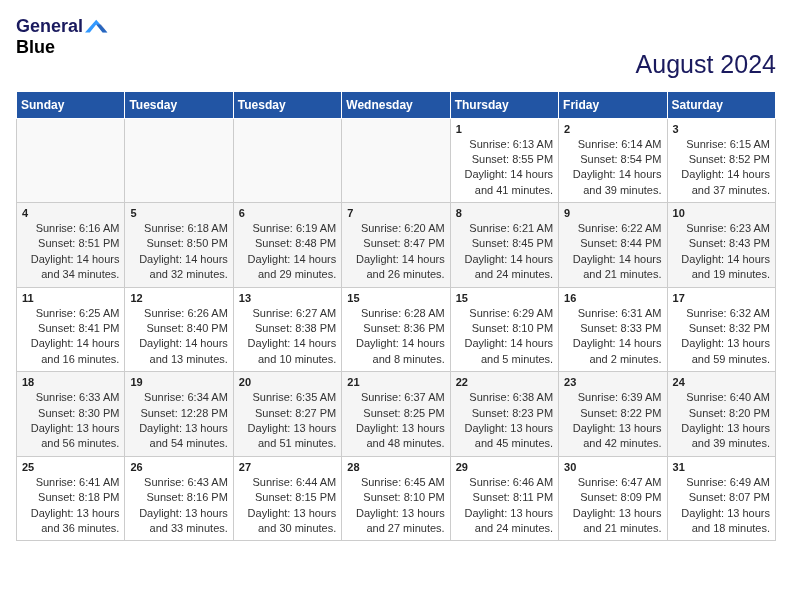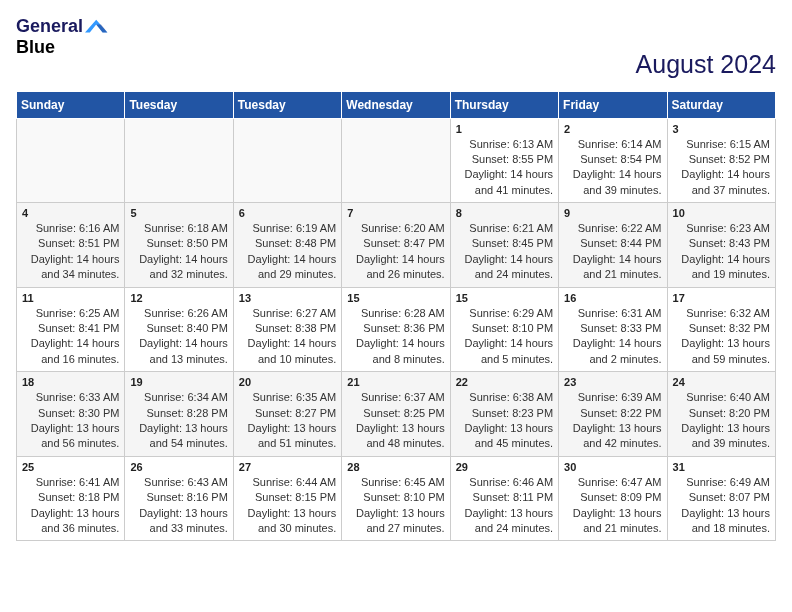--- a/index.html
+++ b/index.html
@@ -214,21 +214,21 @@
           <div class="day-info"><span>Sunrise: 6:32 AM</span><br><span>Sunset: 8:32 PM</span><br><span>Daylight: 13 hours and 59 minutes.</span></div>
         </td>
       </tr>
       <tr class="row-even">
         <td class="has-data">
           <span class="day-num">18</span>
           <div class="day-info"><span>Sunrise: 6:33 AM</span><br><span>Sunset: 8:30 PM</span><br><span>Daylight: 13 hours and 56 minutes.</span></div>
         </td>
         <td class="has-data">
           <span class="day-num">19</span>
-          <div class="day-info"><span>Sunrise: 6:34 AM</span><br><span>Sunset: 8:28 PM</span><br><span>Daylight: 13 hours and 54 minutes.</span></div>
+          <div class="day-info"><span>Sunrise: 6:34 AM</span><br><span>Sunset: 12:28 PM</span><br><span>Daylight: 13 hours and 54 minutes.</span></div>
         </td>
         <td class="has-data">
           <span class="day-num">20</span>
           <div class="day-info"><span>Sunrise: 6:35 AM</span><br><span>Sunset: 8:27 PM</span><br><span>Daylight: 13 hours and 51 minutes.</span></div>
         </td>
         <td class="has-data">
           <span class="day-num">21</span>
           <div class="day-info"><span>Sunrise: 6:37 AM</span><br><span>Sunset: 8:25 PM</span><br><span>Daylight: 13 hours and 48 minutes.</span></div>
         </td>
         <td class="has-data">

